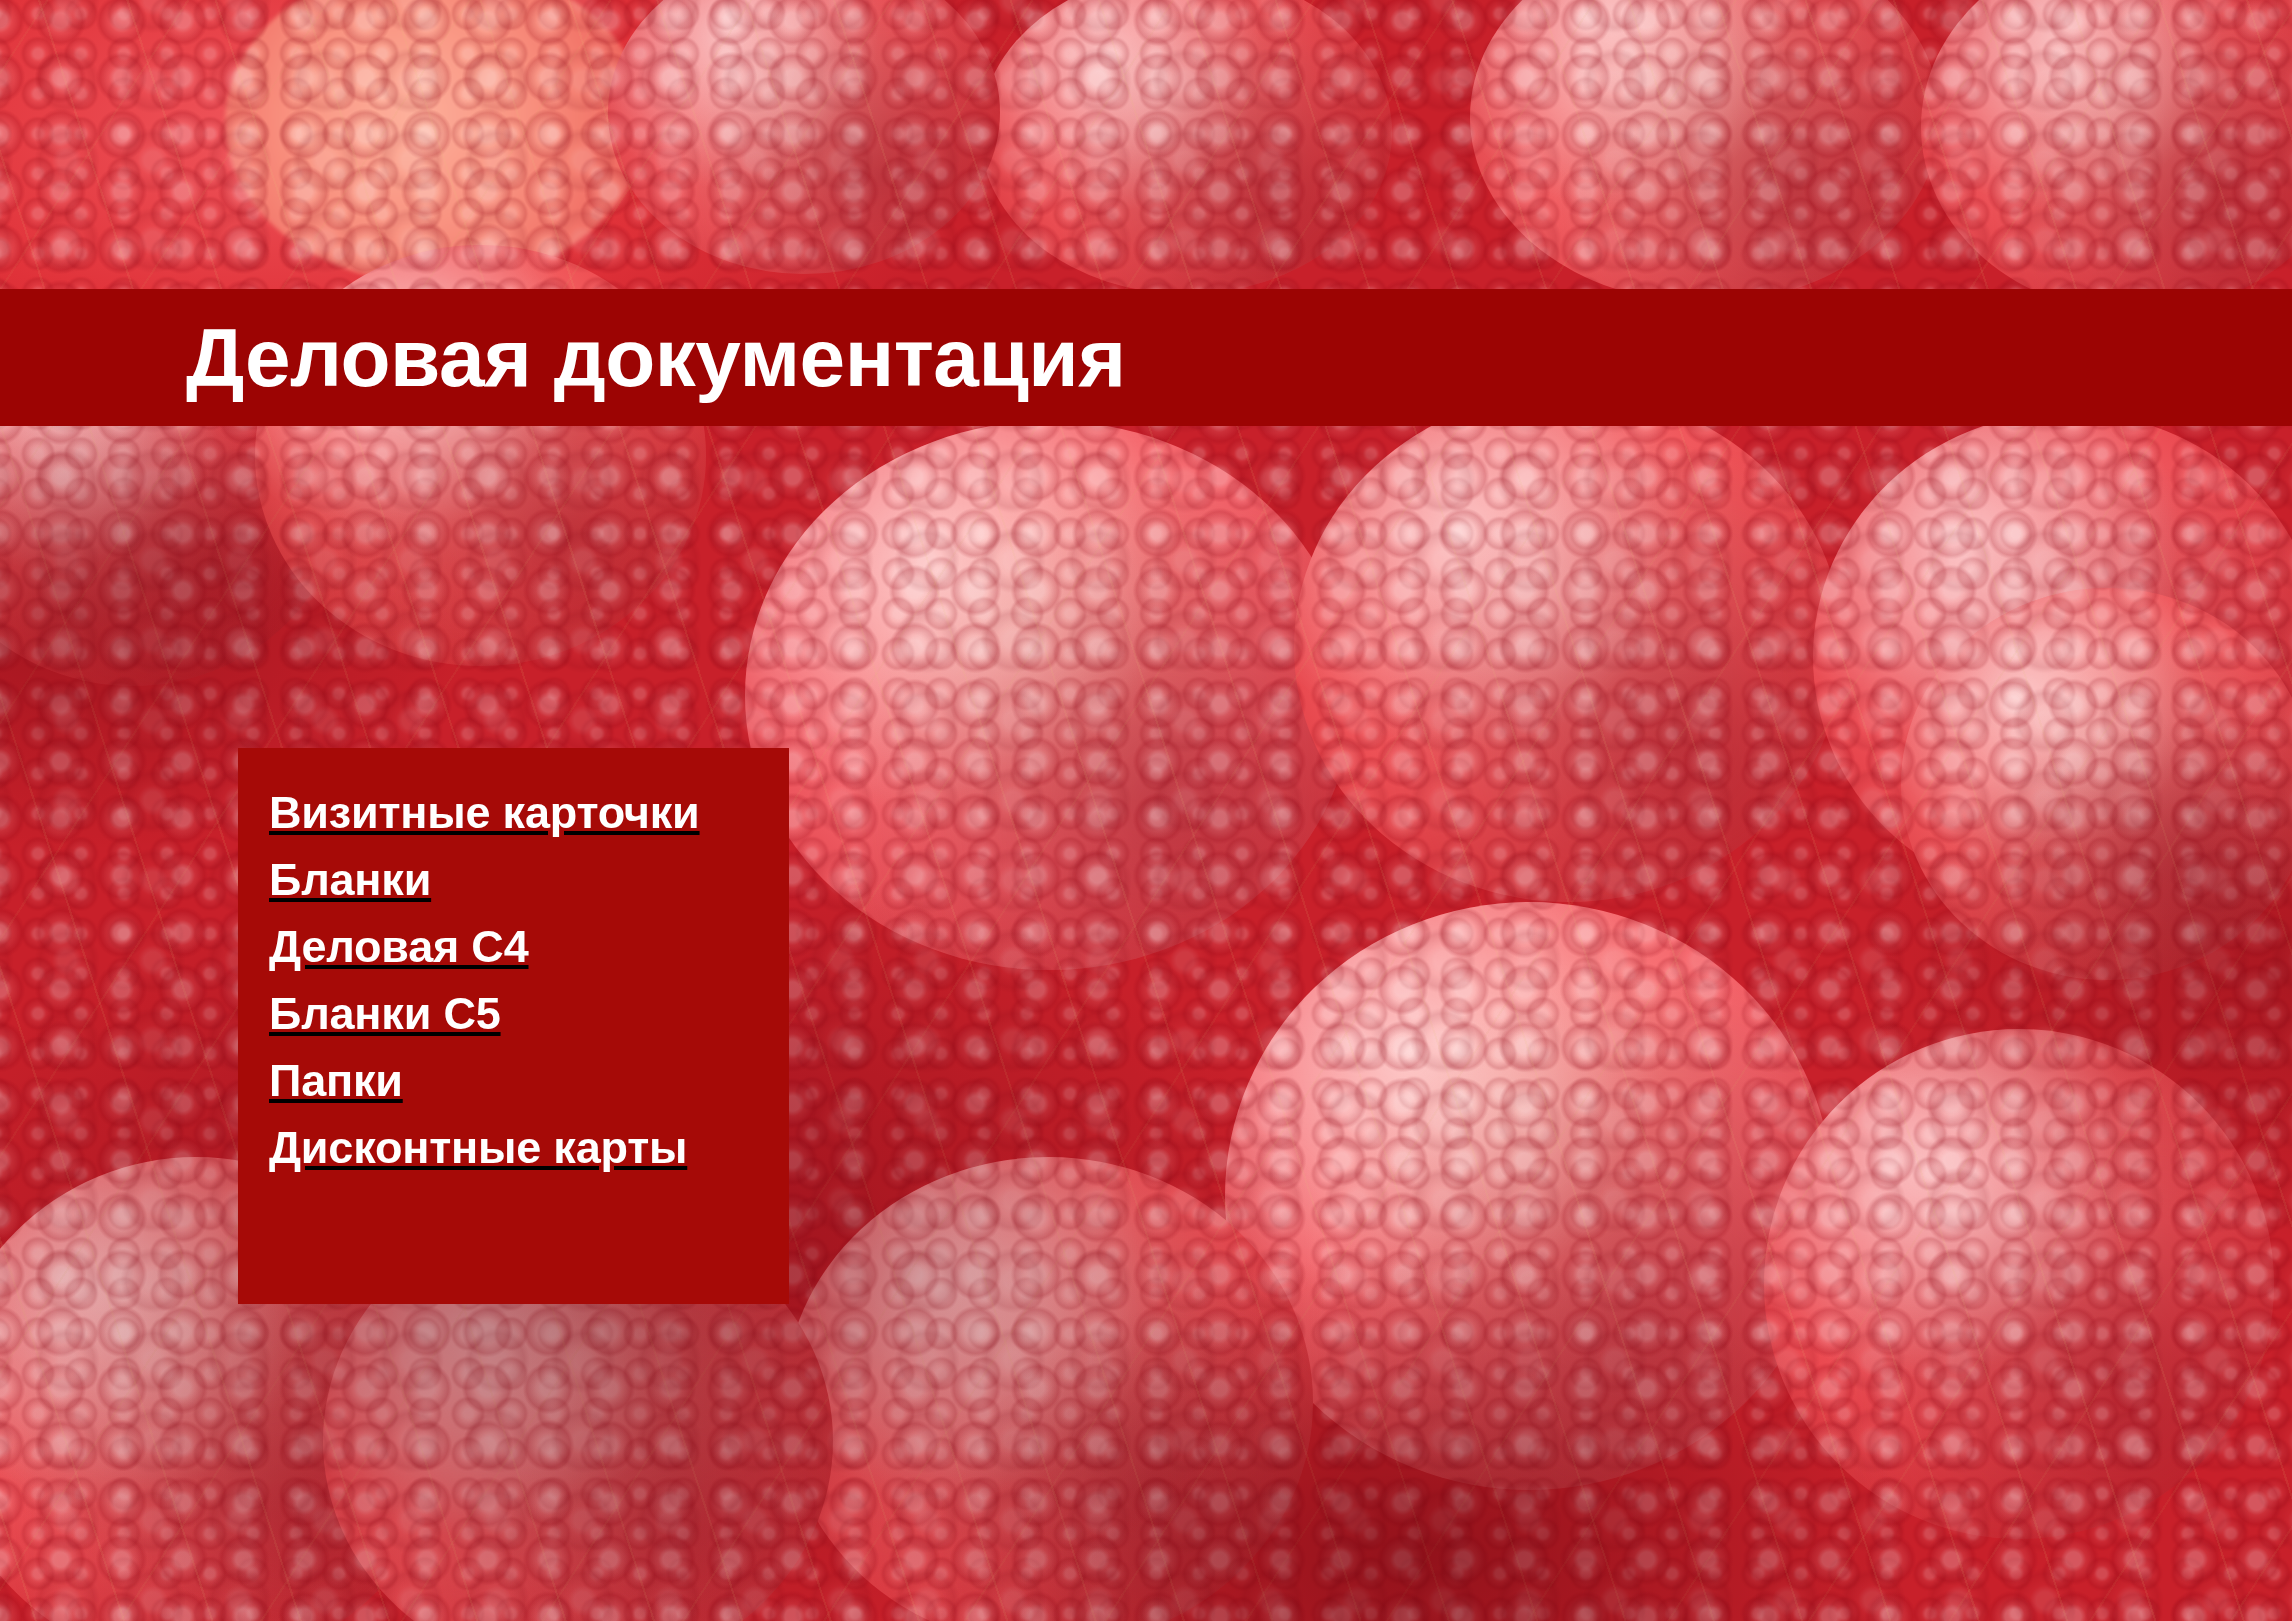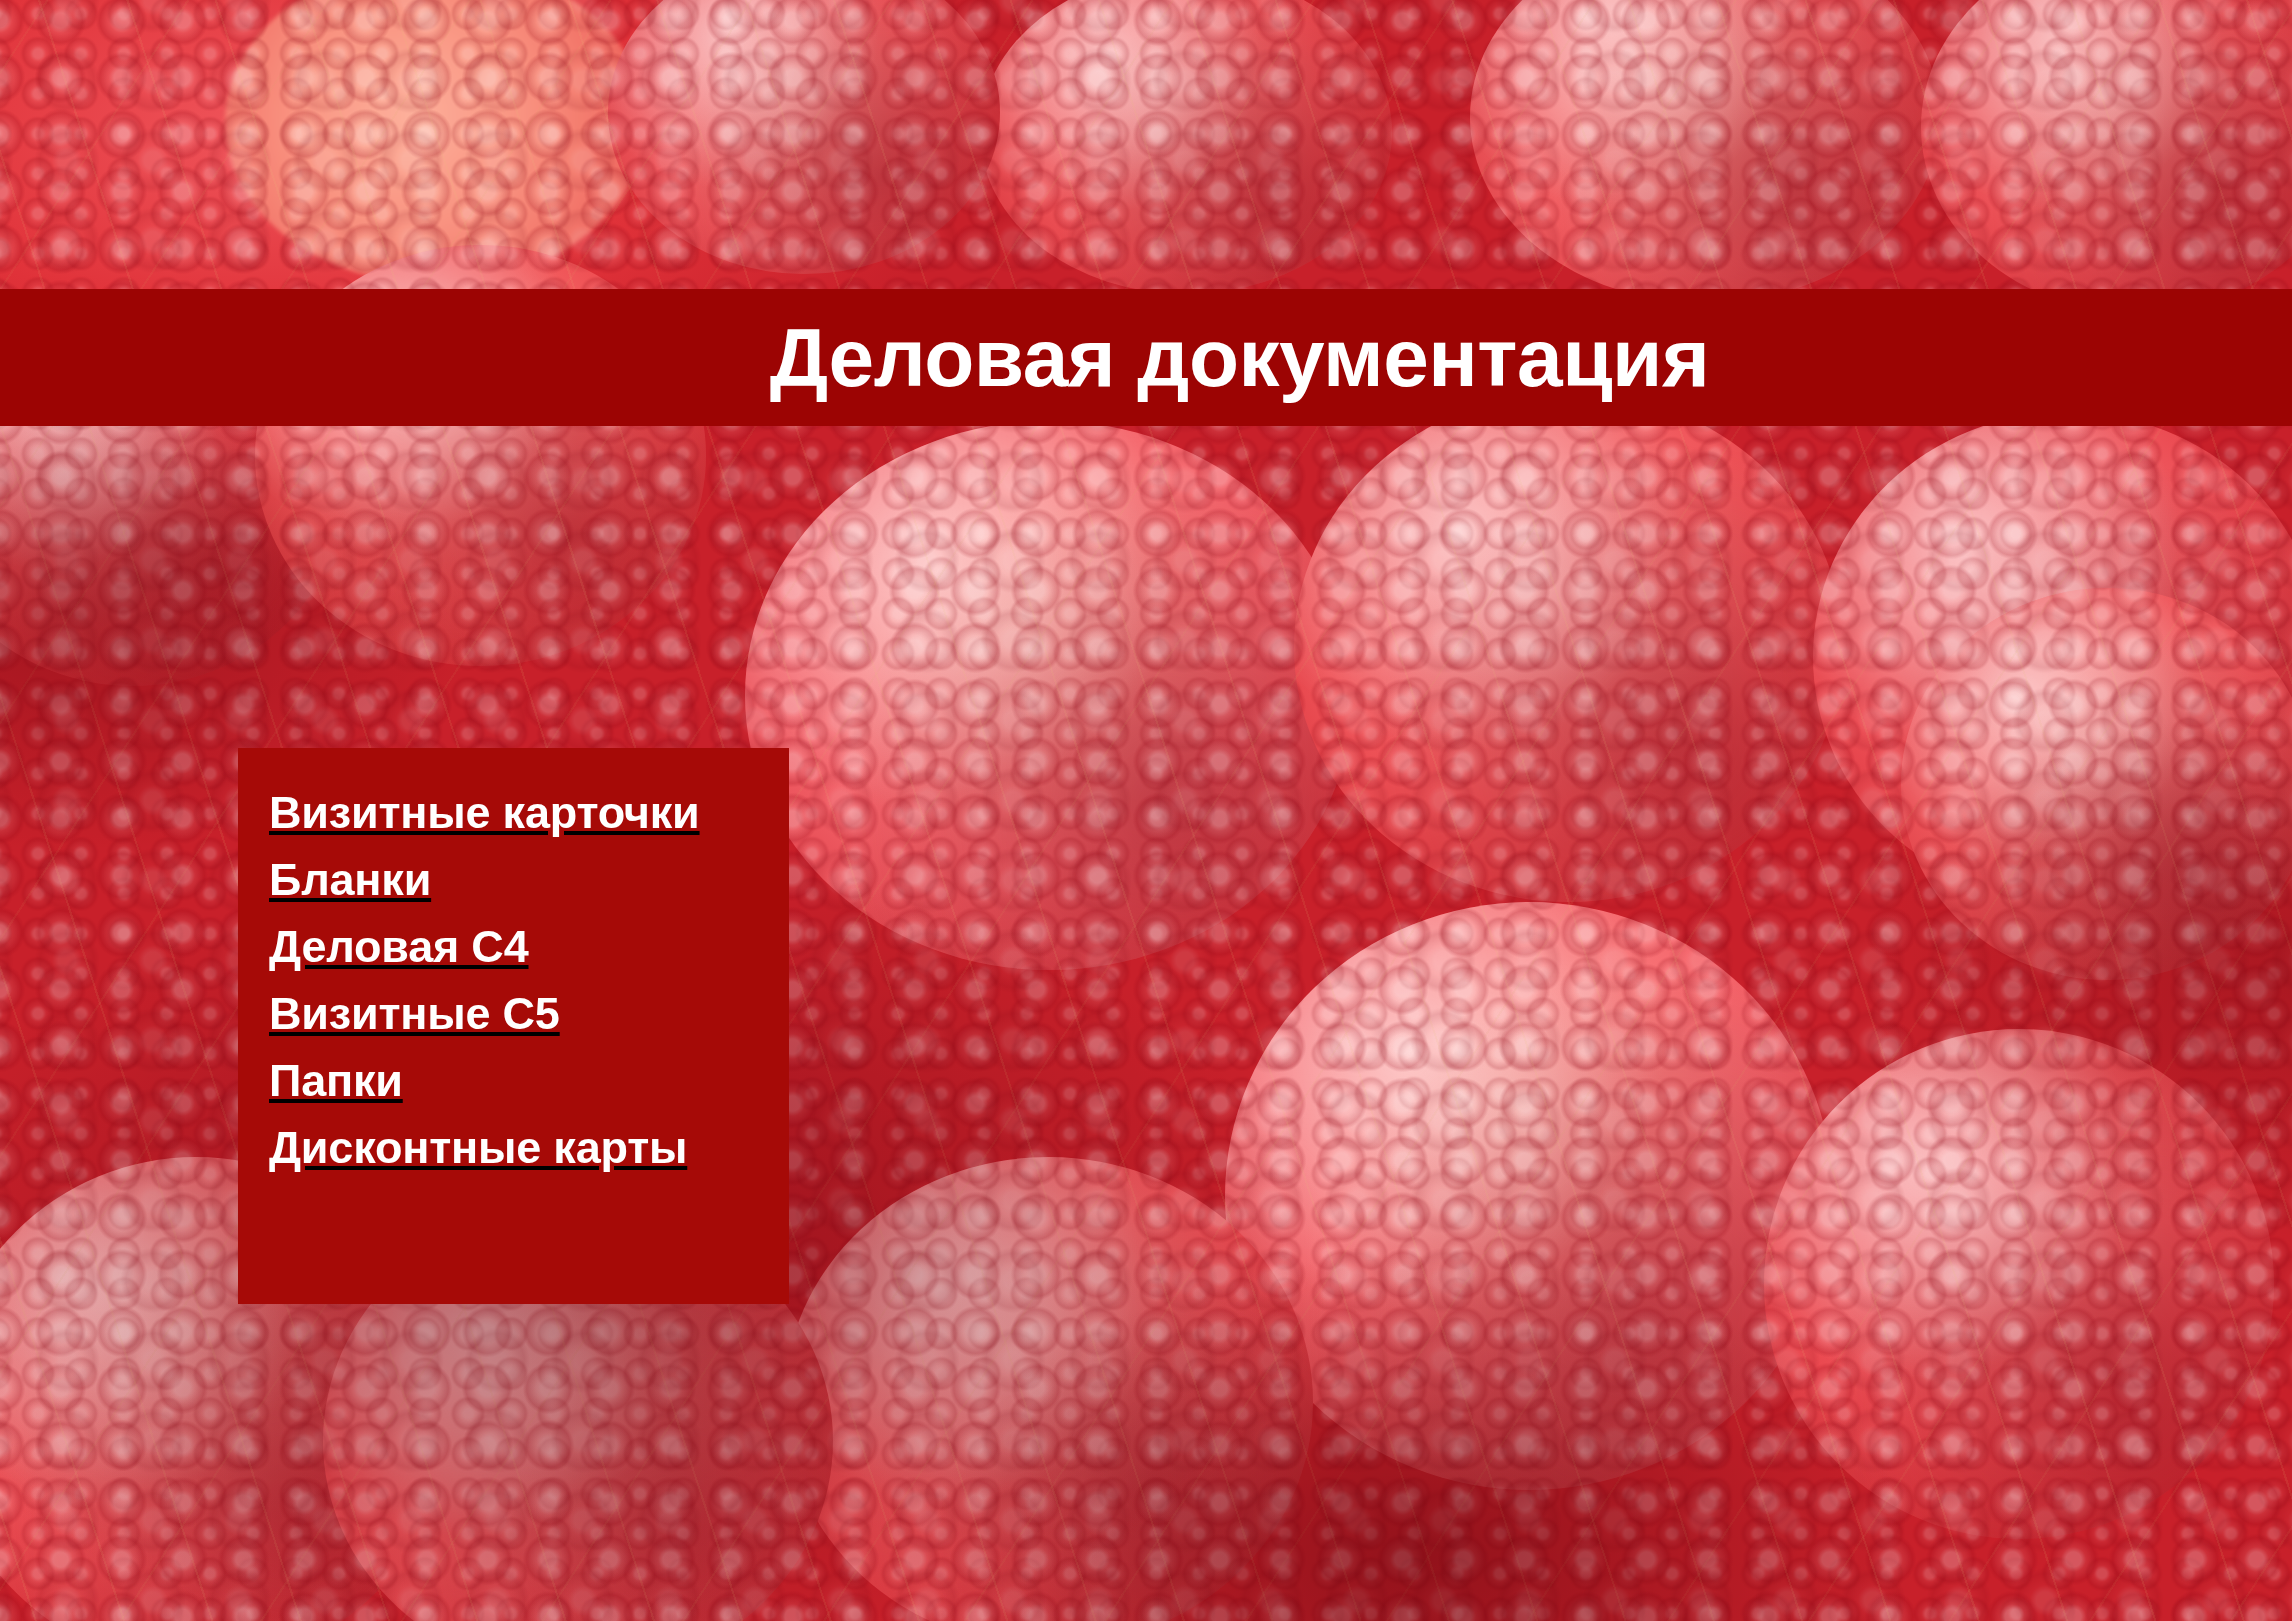--- a/index.html
+++ b/index.html
@@ -99,21 +99,20 @@
   
   .title-banner {
     position: absolute;
     left: 0;
     top: 289px;
     width: 2293px;
     height: 137px;
     background: #9c0403;
     display: flex;
     align-items: center;
-    justify-content: center;
     z-index: 5;
   }
   .title-text {
     color: #ffffff;
     font-size: 82px;
     font-weight: bold;
     letter-spacing: -0.5px;
     line-height: 1;
     padding-left: 186px;
     white-space: nowrap;
@@ -180,20 +179,20 @@
 
   <div class="title-banner">
     <div class="title-text">Деловая документация</div>
   </div>
 
   <div class="list-panel">
     <ul class="list-items">
       <li>Визитные карточки</li>
       <li>Бланки</li>
       <li>Деловая С4</li>
-      <li>Визитные С5</li>
+      <li>Бланки С5</li>
       <li>Папки</li>
       <li>Дисконтные карты</li>
     </ul>
   </div>
 
 </div>
 
 
 </body></html>

